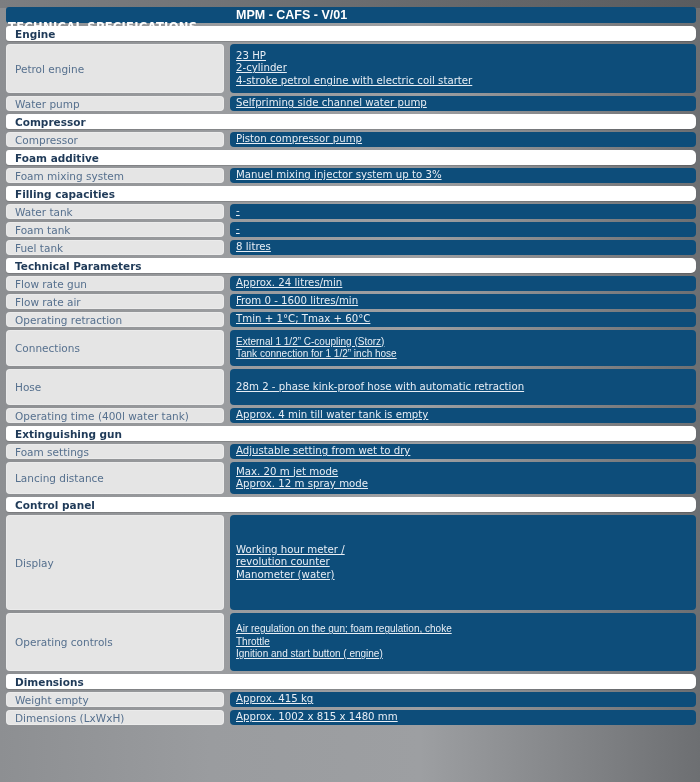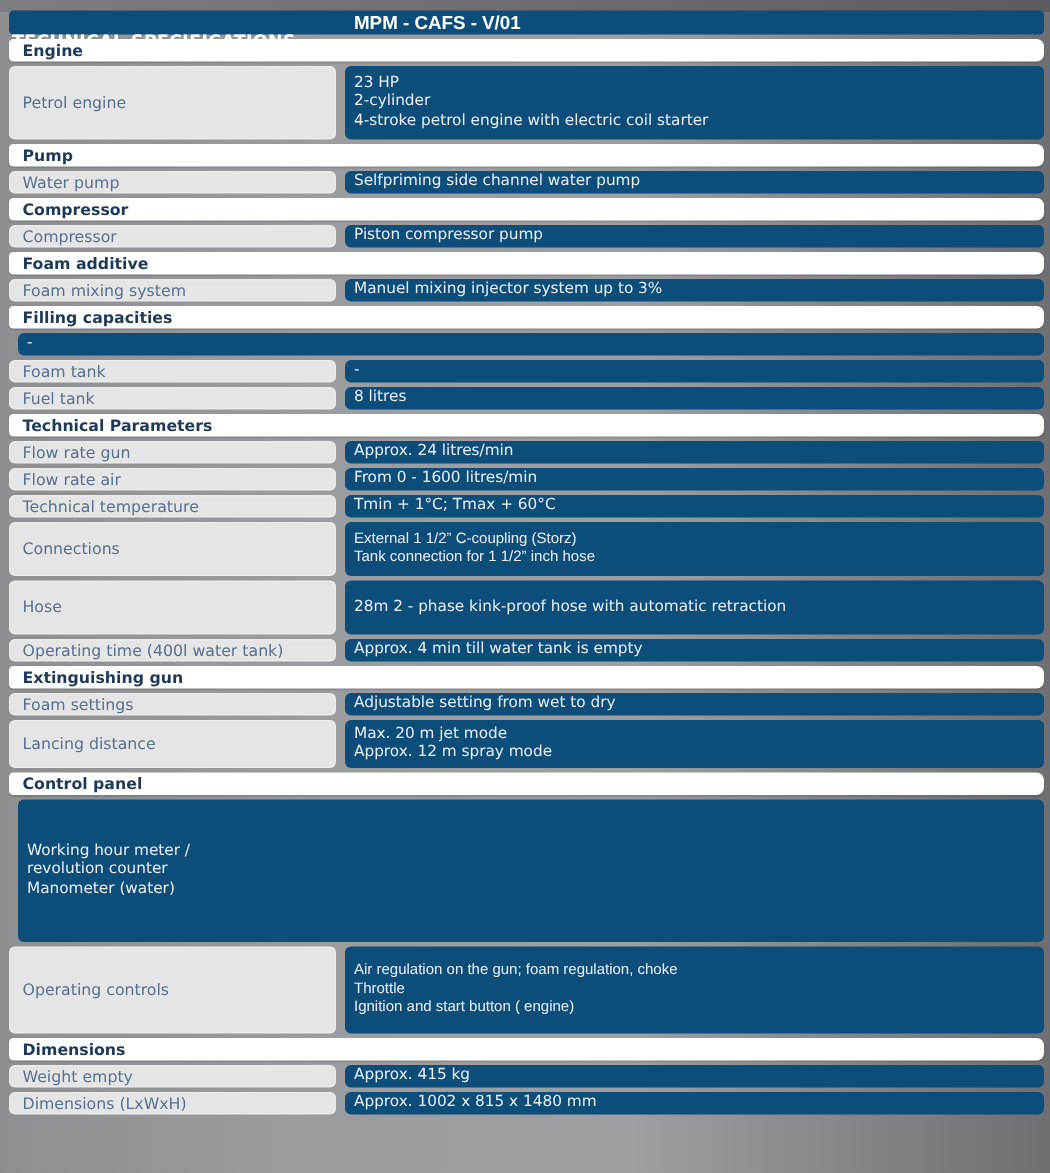--- a/index.html
+++ b/index.html
@@ -35,21 +35,21 @@
   .label {
     width: 218px; background: #e5e5e5; border-radius: 4px;
     color: #56708e; font-size: 10.5px;
     display: flex; align-items: center; padding-left: 9px; box-sizing: border-box;
     box-shadow: inset 0 0 0 1px rgba(255,255,255,0.25);
   }
   .value {
     margin-left: 6px; flex: 1; background: #0d4d7a; border-radius: 4px;
     color: #e8eef5; font-size: 10.2px; line-height: 12.5px;
     display: flex; flex-direction: column; justify-content: center;
-    padding-left: 6px; box-sizing: border-box;
+    padding-left: 6px; box-sizing: border-box; text-decoration: underline;
   }
   .value .ln { white-space: nowrap; }
   .value.narrow { font-family: "Liberation Sans", sans-serif; font-size: 10px; }
   .h14 { height: 15px; }
   .h45 { height: 49px; }
   .h34 { height: 36px; }
   .h32 { height: 32px; justify-content: center; }
   .h100 { height: 95px; }
   .h58 { height: 58px; }
 </style>
@@ -67,21 +67,20 @@
   <div class="section">Engine</div>
   <div class="row h45">
     <div class="label">Petrol engine</div>
     <div class="value">
       <span class="ln">23 HP</span>
       <span class="ln">2-cylinder</span>
       <span class="ln">4-stroke petrol engine with electric coil starter</span>
     </div>
   </div>
 
-  <div class="section">Pump</div>
   <div class="row h14">
     <div class="label">Water pump</div>
     <div class="value">
         <span class="ln">Selfpriming side channel water pump</span>
       </div>
   </div>
 
   <div class="section">Compressor</div>
   <div class="row h14">
     <div class="label">Compressor</div>
@@ -93,20 +92,21 @@
   <div class="section">Foam additive</div>
   <div class="row h14">
     <div class="label">Foam mixing system</div>
     <div class="value">
         <span class="ln">Manuel mixing injector system up to 3%</span>
       </div>
   </div>
 
   <div class="section">Filling capacities</div>
   <div class="row h14">
+    <div class="label">Water tank</div>
     <div class="value">
         <span class="ln">-</span>
       </div>
   </div>
   <div class="row h14">
     <div class="label">Foam tank</div>
     <div class="value">
         <span class="ln">-</span>
       </div>
   </div>
@@ -124,21 +124,21 @@
         <span class="ln">Approx. 24 litres/min</span>
       </div>
   </div>
   <div class="row h14">
     <div class="label">Flow rate air</div>
     <div class="value">
         <span class="ln">From 0 - 1600 litres/min</span>
       </div>
   </div>
   <div class="row h14">
-    <div class="label">Technical temperature</div>
+    <div class="label">Operating retraction</div>
     <div class="value">
         <span class="ln">Tmin + 1°C; Tmax + 60°C</span>
       </div>
   </div>
   <div class="row h34">
     <div class="label">Connections</div>
     <div class="value narrow">
       <span class="ln">External 1 1/2” C-coupling (Storz)</span>
       <span class="ln">Tank connection for 1 1/2” inch hose</span>
     </div>
@@ -166,20 +166,21 @@
   <div class="row h32">
     <div class="label">Lancing distance</div>
     <div class="value">
       <span class="ln">Max. 20 m jet mode</span>
       <span class="ln">Approx. 12 m spray mode</span>
     </div>
   </div>
 
   <div class="section">Control panel</div>
   <div class="row h100">
+    <div class="label">Display</div>
     <div class="value">
       <span class="ln">Working hour meter /</span>
       <span class="ln">revolution counter</span>
       <span class="ln">Manometer (water)</span>
     </div>
   </div>
   <div class="row h58">
     <div class="label">Operating controls</div>
     <div class="value narrow">
       <span class="ln">Air regulation on the gun; foam regulation, choke</span>

